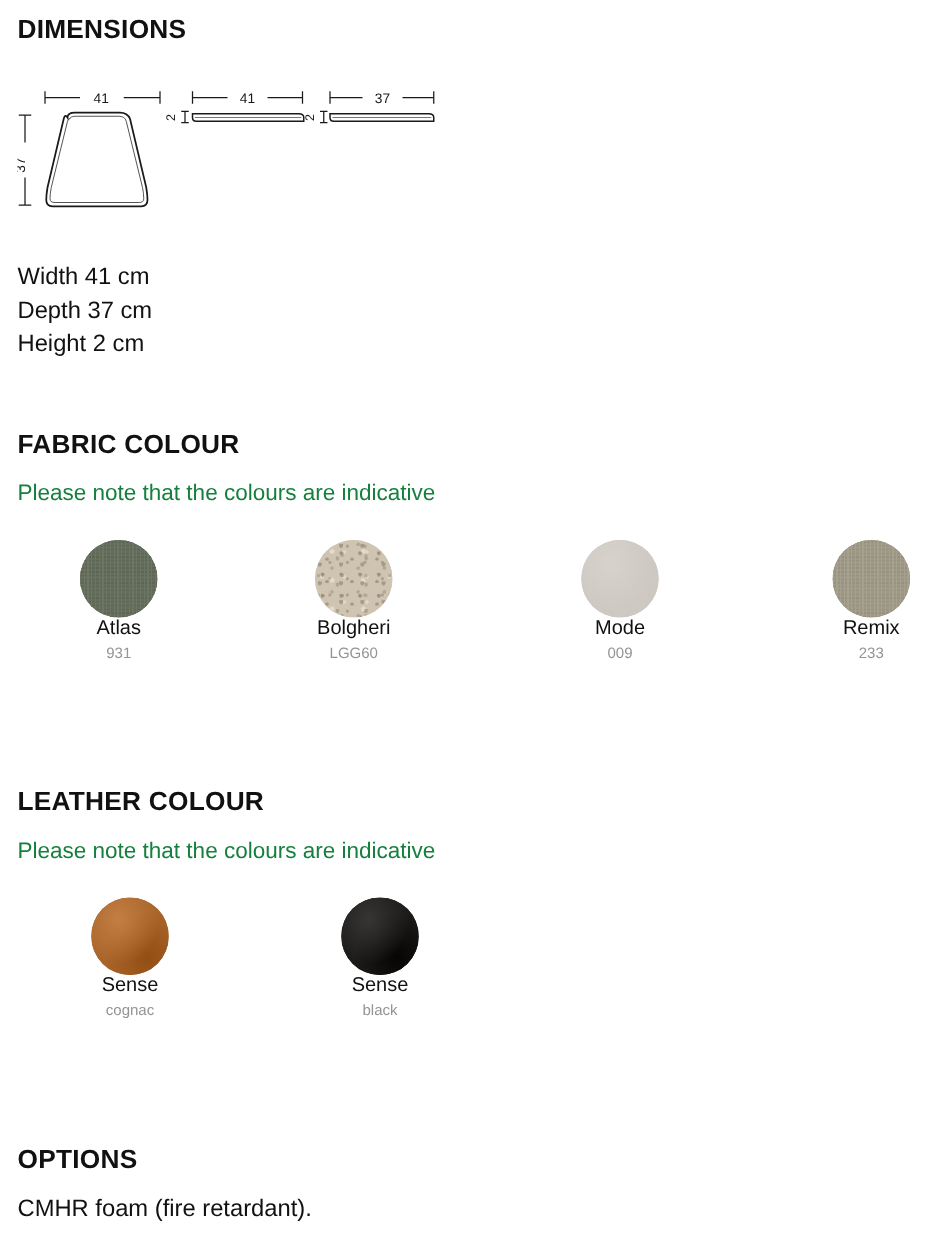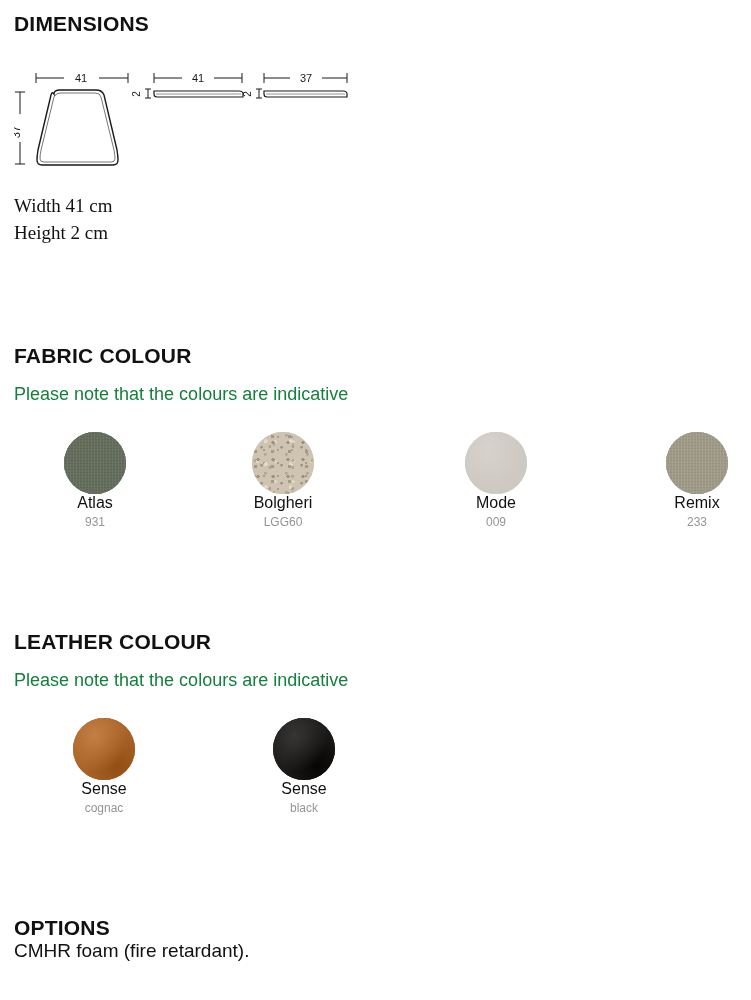--- a/index.html
+++ b/index.html
@@ -23,21 +23,21 @@
     font-size: 18px;
     color: #15803d;
     font-weight: normal;
   }
 
   
   #dimensions-section { position: absolute; left: 14px; top: 12px; width: 723px; }
   .drawing-area { position: relative; width: 370px; height: 120px; margin-top: 28px; }
 
   
-  .dim-list { margin-top: 8px; font-family: Liberation Serif, serif; }
+  .dim-list { margin-top: 24px; }
   .dim-list div {
     font-size: 19px;
     line-height: 27px;
     color: #111111;
   }
 
   
   .swatch-row { position: relative; width: 751px; }
   .swatch {
     position: absolute;
@@ -65,20 +65,21 @@
     font-size: 12px;
     color: #949494;
   }
 
   #fabric-section { position: absolute; left: 14px; top: 344px; width: 723px; }
   #fabric-swatches { position: absolute; left: 0px; top: 432px; }
   #leather-section { position: absolute; left: 14px; top: 630px; width: 723px; }
   #leather-swatches { position: absolute; left: 0px; top: 718px; }
   #options-section { position: absolute; left: 14px; top: 916px; width: 723px; }
   #options-section .opt-line {
+    margin-top: 17px;
     font-size: 19px;
     color: #111111;
   }
 </style>
 </head>
 <body>
 
 <div class="page">
 
   <section id="dimensions-section">
@@ -129,20 +130,21 @@
           <text x="237" y="30" font-family="Liberation Sans, sans-serif" font-size="10" fill="#1a1a1a" stroke="none" text-anchor="middle" transform="rotate(-90 237 30)">2</text>
 
           <path d="M 250,27 L 329,27 Q 333,27 333,30 L 333,33 L 253,33 Q 250,33 250,30 Z" fill="#ffffff" stroke="#1a1a1a" stroke-width="1.2"></path>
           <line x1="252" y1="30" x2="331" y2="30" stroke="#1a1a1a" stroke-width="0.6" opacity="0.8"></line>
         </g>
       </svg>
     </div>
 
     <div class="dim-list">
       <div>Width 41 cm</div>
+      <div>Depth 37 cm</div>
       <div>Height 2 cm</div>
     </div>
   </section>
 
   <section id="fabric-section">
     <h2 class="section-title">FABRIC COLOUR</h2>
     <p class="note" style="margin-top:16px;">Please note that the colours are indicative</p>
   </section>
 
   <div class="swatch-row" id="fabric-swatches">

